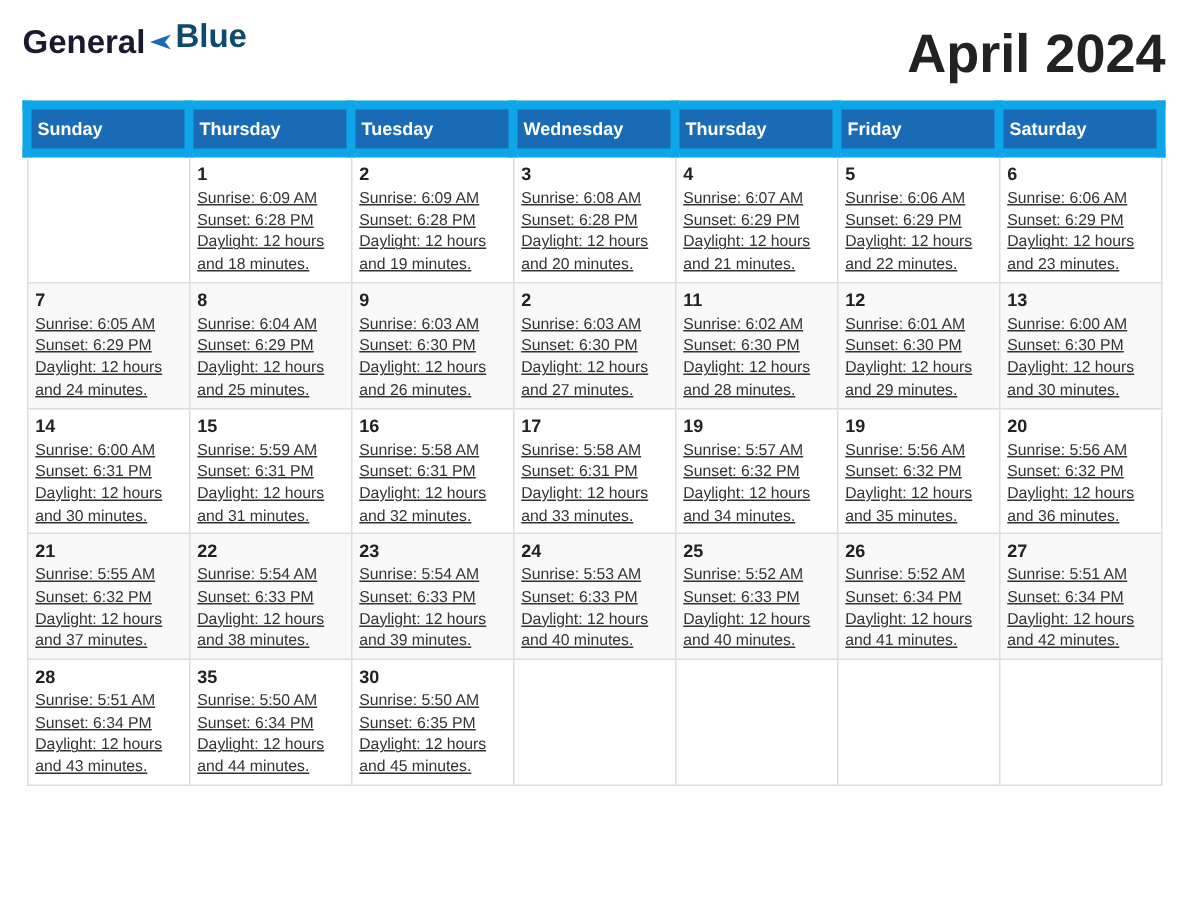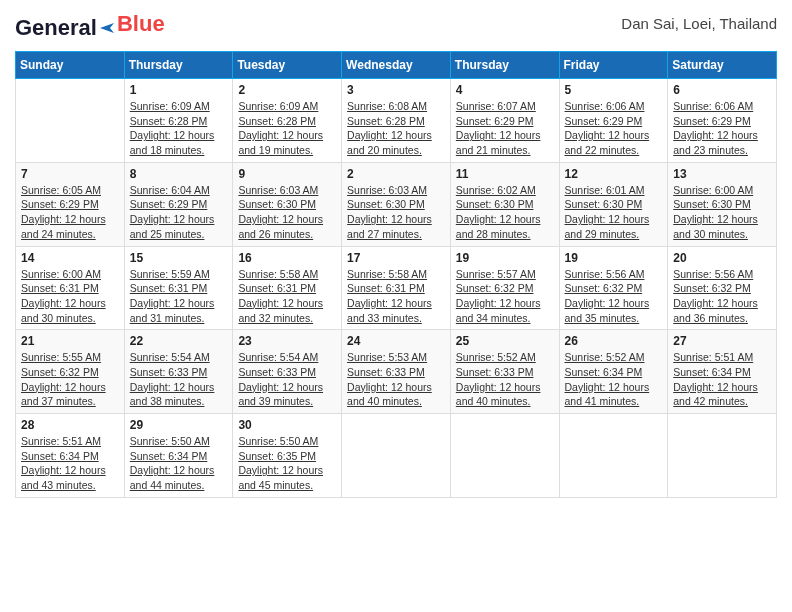--- a/index.html
+++ b/index.html
@@ -38,21 +38,21 @@
       border-collapse: collapse;
       font-size: 11px;
     }
     .calendar thead tr th {
       background: #1a6bb5;
       color: #fff;
       padding: 6px 4px;
       text-align: left;
       font-size: 12px;
       font-weight: bold;
-      border: 1px solid #0ea5e9;
+      border: 6px solid #0ea5e9;
     }
     .calendar tbody tr td {
       border: 1px solid #ddd;
       padding: 4px 5px;
       vertical-align: top;
       min-height: 70px;
       height: 80px;
       background: #fff;
     }
     .calendar tbody tr:nth-child(even) td {
@@ -79,24 +79,24 @@
 <body>
 
 <div class="header">
   <div class="logo">
     <div style="display:flex;align-items:center;">
       <span style="font-size:22px;font-weight:bold;color:#1a1a2e;">General</span>
       <svg width="18" height="18" viewBox="0 0 18 18" style="margin:0 1px;">
         <polygon points="2,9 16,4 12,9 16,14" fill="#1a6bb5"></polygon>
       </svg>
     </div>
-    <span style="font-size:22px;font-weight:bold;color:#ef4444;margin-top:-4px;">Blue</span>
+    <span style="font-size:22px;font-weight:bold;color:#0c4a6e;margin-top:-4px;">Blue</span>
   </div>
   <div class="title-area">
-    <div class="location">Dan Sai, Loei, Thailand</div>
+    <div class="month-title">April 2024</div>
   </div>
 </div>
 
 <table class="calendar">
   <thead>
     <tr id="header-row">
     <th>Sunday</th>
         <th>Thursday</th>
         <th>Tuesday</th>
         <th>Wednesday</th>
@@ -222,21 +222,21 @@
           <span class="day-number">27</span>
           <div class="day-info">Sunrise: 5:51 AM<br>Sunset: 6:34 PM<br>Daylight: 12 hours<br>and 42 minutes.</div>
         </td>
       </tr>
       <tr>
         <td>
           <span class="day-number">28</span>
           <div class="day-info">Sunrise: 5:51 AM<br>Sunset: 6:34 PM<br>Daylight: 12 hours<br>and 43 minutes.</div>
         </td>
         <td>
-          <span class="day-number">29</span>
+          <span class="day-number">35</span>
           <div class="day-info">Sunrise: 5:50 AM<br>Sunset: 6:34 PM<br>Daylight: 12 hours<br>and 44 minutes.</div>
         </td>
         <td>
           <span class="day-number">30</span>
           <div class="day-info">Sunrise: 5:50 AM<br>Sunset: 6:35 PM<br>Daylight: 12 hours<br>and 45 minutes.</div>
         </td>
         <td class="empty-cell"></td>
         <td class="empty-cell"></td>
         <td class="empty-cell"></td>
         <td class="empty-cell"></td>

